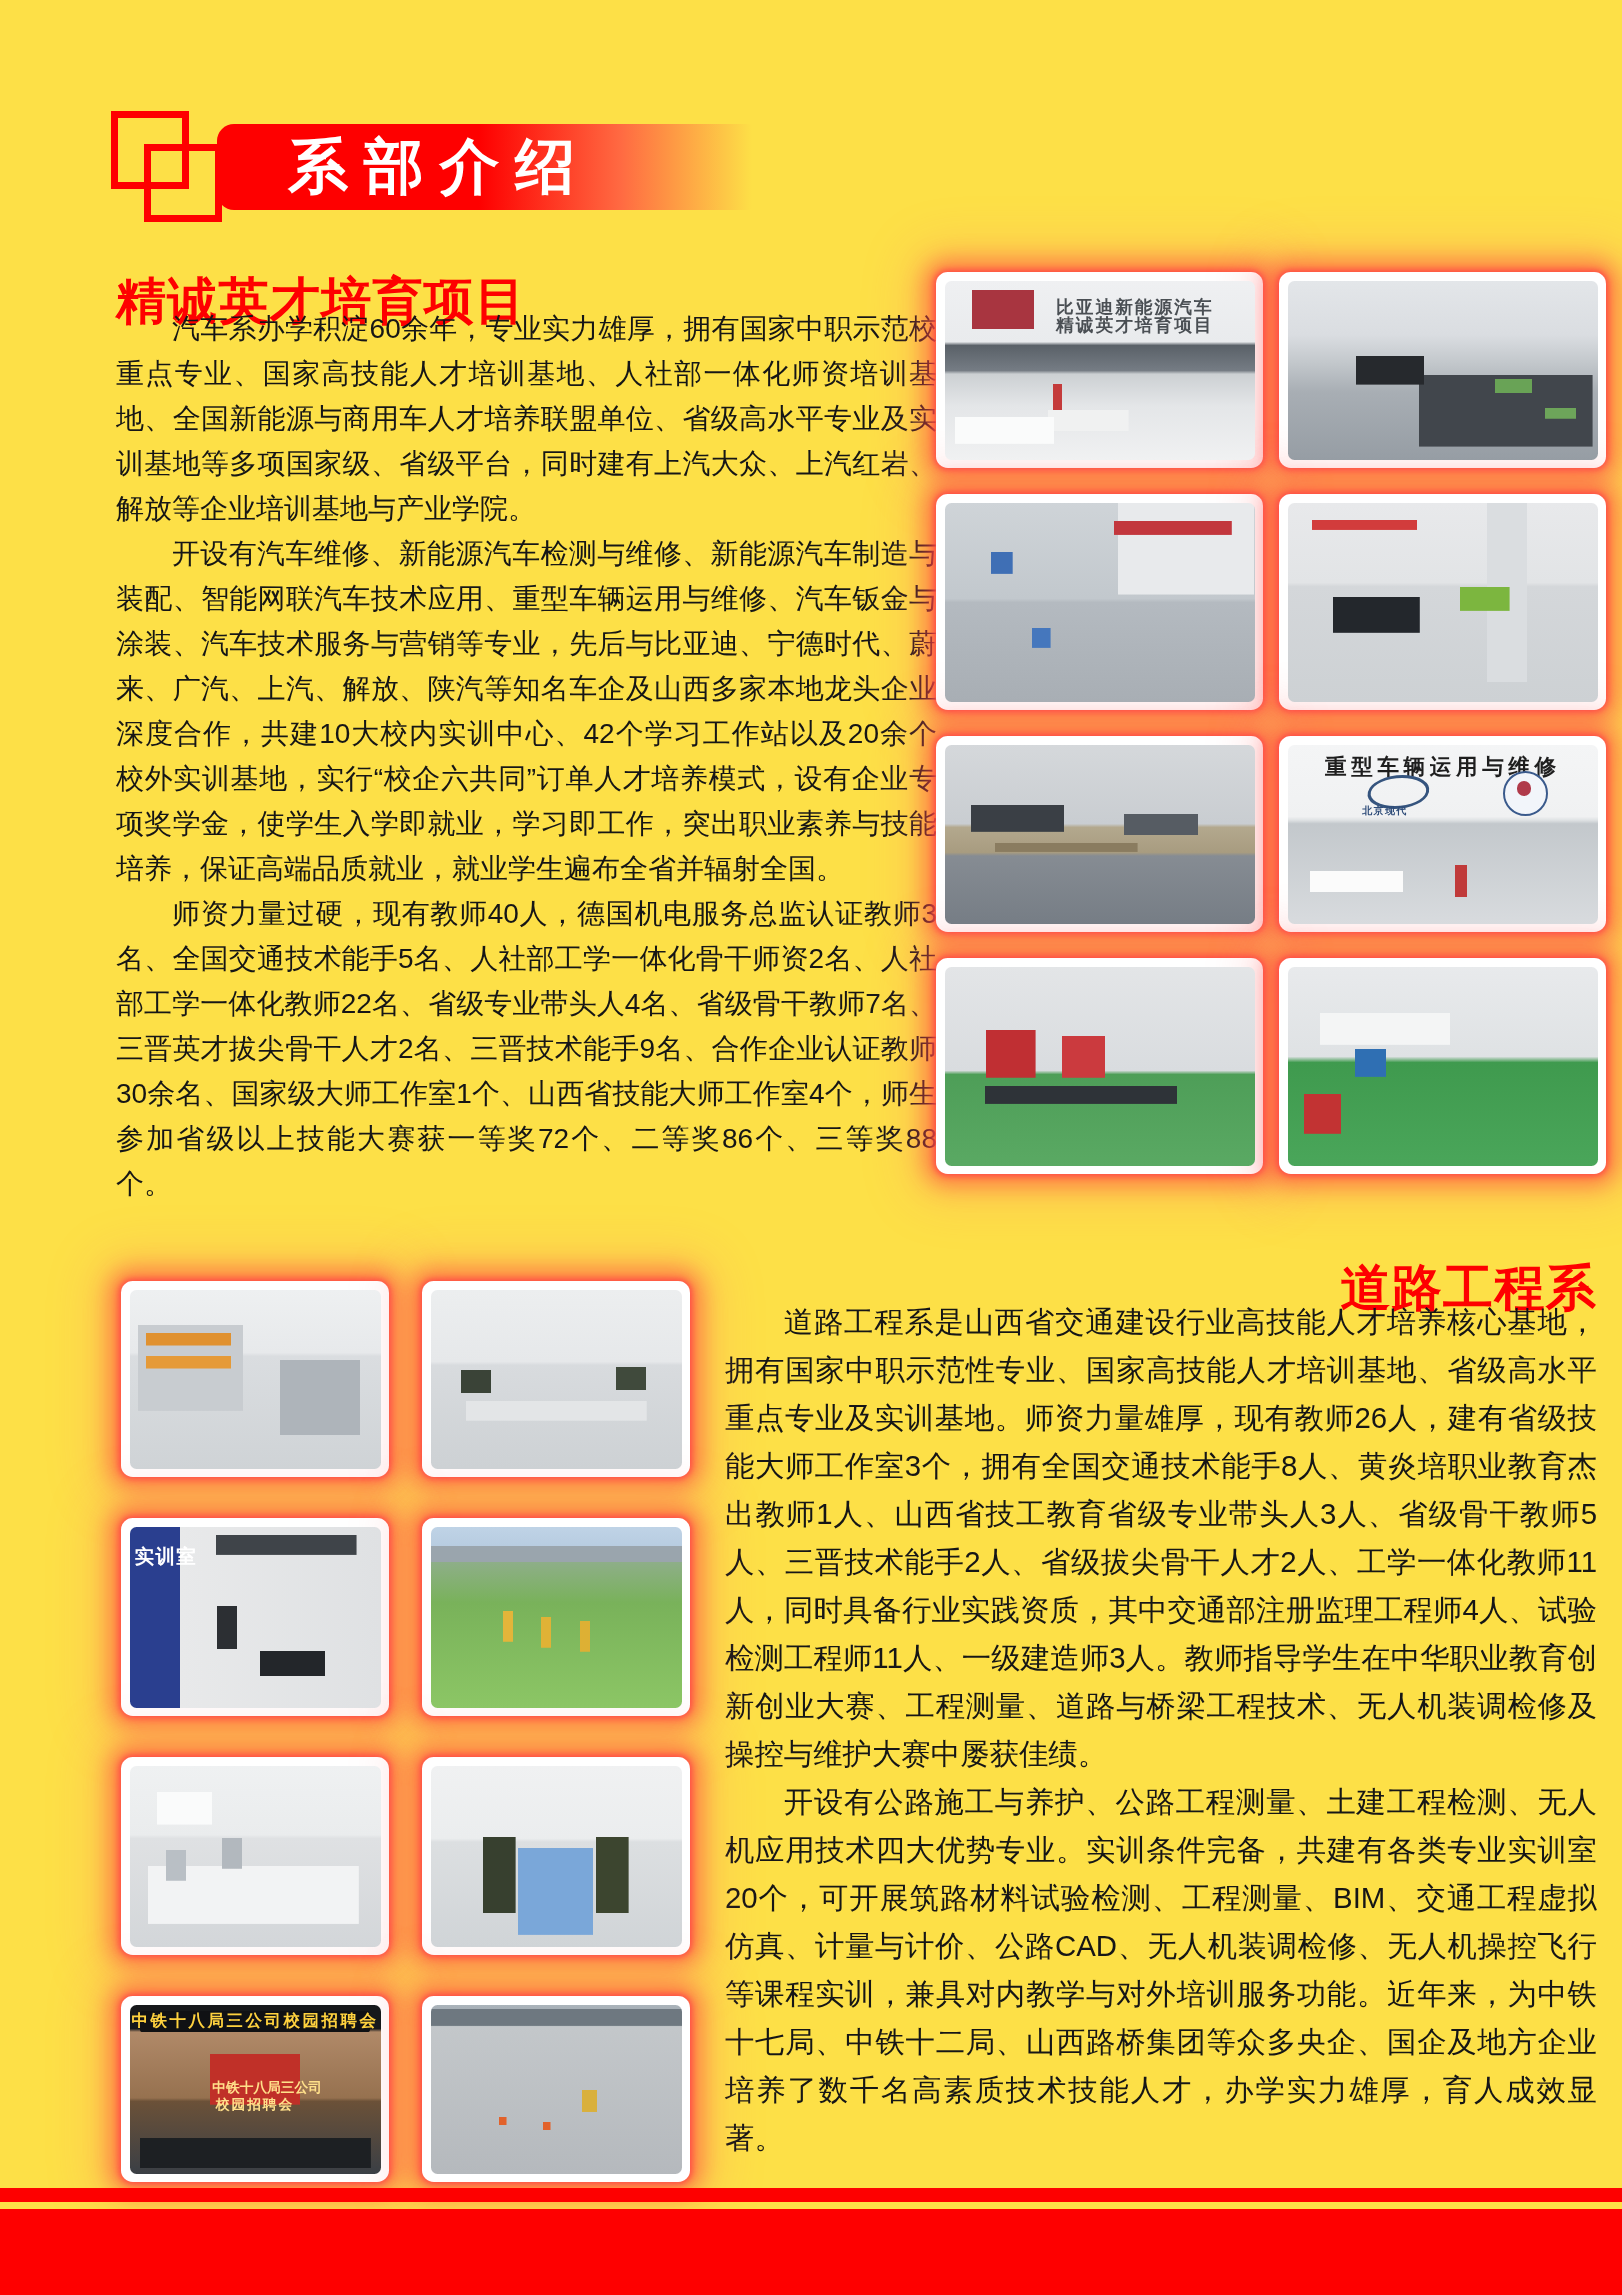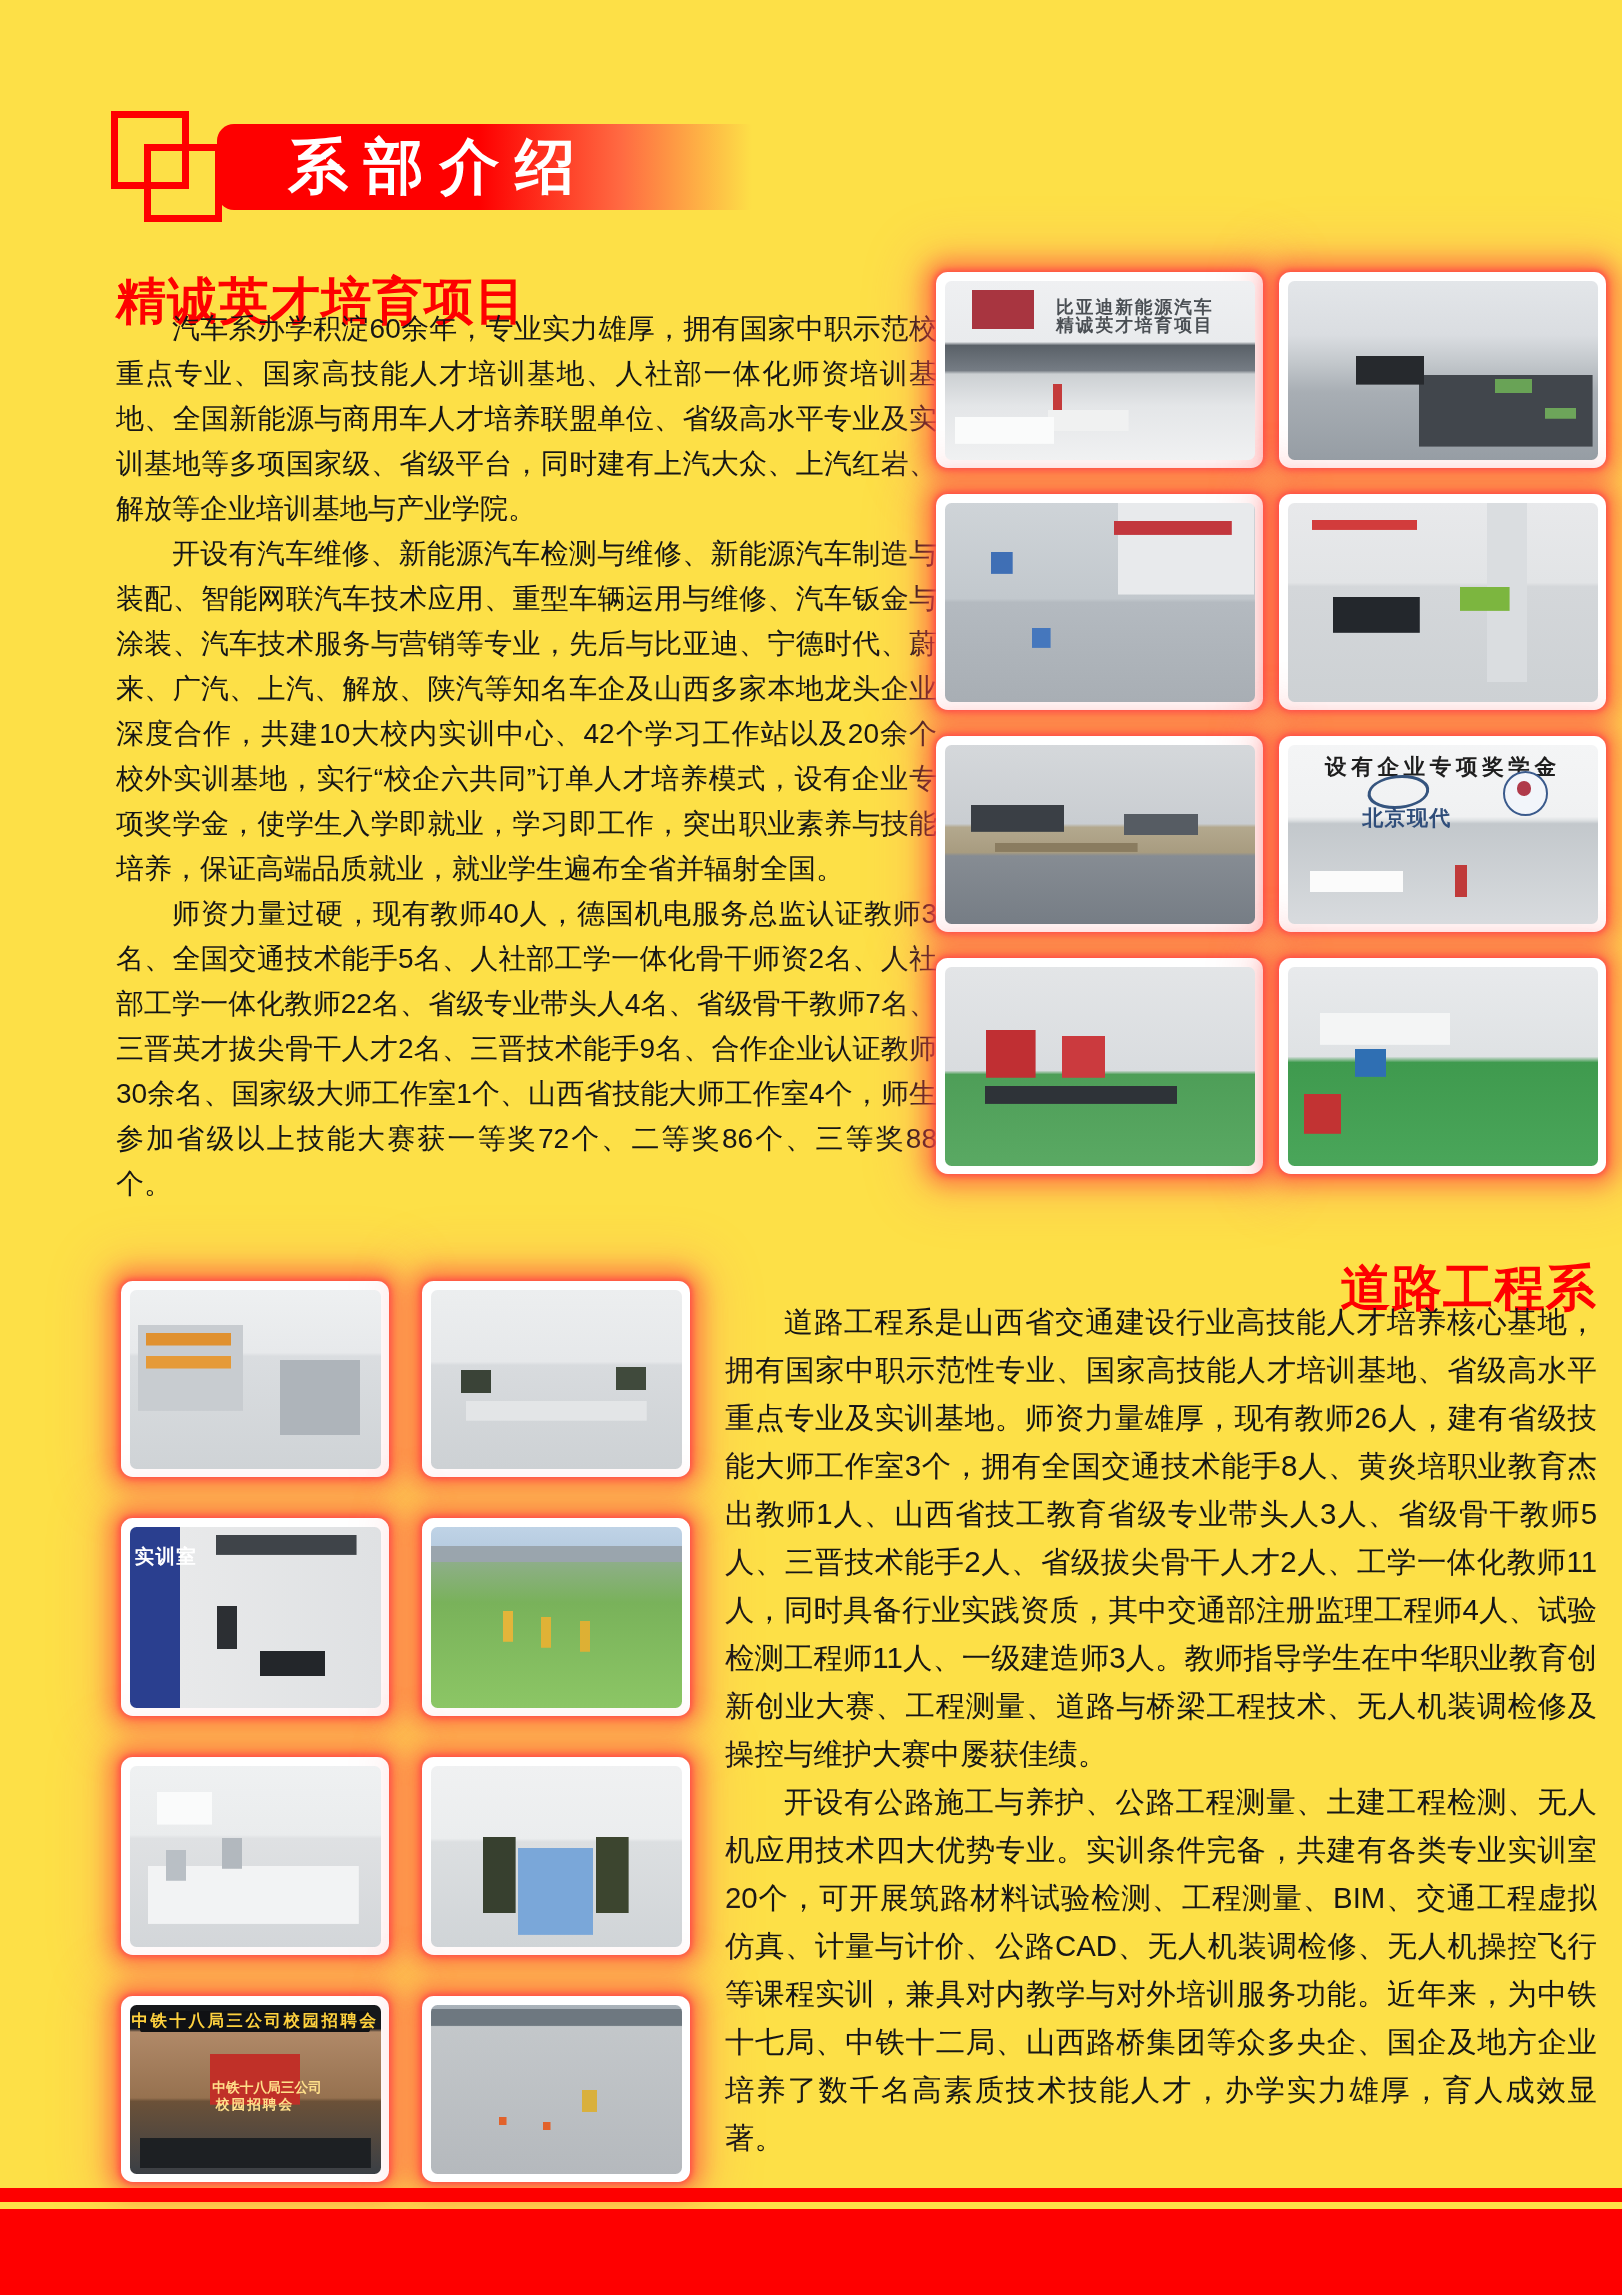--- a/index.html
+++ b/index.html
@@ -177,21 +177,21 @@
       linear-gradient(180deg,#aab3ba 0%,#9aa4ab 10%,#c3c7ca 13%,#b5b9bd 100%);
     background-size:100% 10%, 3% 5%, 3% 5%, 6% 13%, 100% 100%;
     background-position:0 3%, 28% 70%, 46% 73%, 64% 58%, 0 0; }
 
   
   .byd-cap { position:absolute; color:#4a4f54; font-weight:700; letter-spacing:2px; font-size:17.7px; white-space:nowrap; }
   .byd-cap1 { left:36%; top:8%; }
   .byd-cap2 { left:36%; top:18%; }
   .hy-sign-title { position:absolute; left:0; top:4%; width:100%; text-align:center; font-size:21.6px; font-weight:700; color:#1e1e1e; letter-spacing:4.6px; white-space:nowrap; }
   .hy-oval { position:absolute; left:26%; top:17%; width:55px; height:27.5px; border:3.3px solid #35547e; border-radius:50%; transform:skewX(-14deg); }
-  .hy-brand { position:absolute; left:24%; top:33%; font-size:21px; color:#2f4d7a; font-weight:700; letter-spacing:1.3px; }
+  .hy-brand { position:absolute; left:24%; top:33%; font-size:10px; color:#2f4d7a; font-weight:700; letter-spacing:1.3px; }
   .school-emblem { position:absolute; right:16%; top:15%; width:41px; height:41px; border:2.6px solid #3a5a8c; border-radius:50%; background:#f2f5fa; }
   .school-emblem::after { content:""; position:absolute; left:11.8px; top:7.9px; width:14.4px; height:14.4px; border-radius:50%; background:#b03a4a; }
   .lab-cap { position:absolute; left:2%; top:9%; font-size:19.6px; color:#ffffff; font-weight:700; letter-spacing:1.3px; }
   .led-strip { position:absolute; left:4%; top:4%; width:92%; height:12%; background:#101114; color:#ffd23e;
                font-size:16.4px; font-weight:700; display:flex; align-items:center; justify-content:center;
                letter-spacing:2.6px; border-radius:2.6px; white-space:nowrap; }
   .screen-line { position:absolute; left:33%; width:34%; text-align:center; color:#ffe08a; font-weight:700; white-space:nowrap; }
   .screen-l1 { top:44%; font-size:13.7px; }
   .screen-l2 { top:54%; font-size:13.7px; letter-spacing:2px; }
 
@@ -231,21 +231,21 @@
       <div class="photo ph-a3"></div>
     </figure>
     <figure class="frame" title="汽车技术服务与营销实训课堂">
       <div class="photo ph-a4"></div>
     </figure>
     <figure class="frame" title="整车举升维修实训车间">
       <div class="photo ph-a5"></div>
     </figure>
     <figure class="frame" title="校企合作人才培养基地（北京现代）">
       <div class="photo ph-a6">
-        <span class="hy-sign-title">设有企业专项奖学金</span>
+        <span class="hy-sign-title">重型车辆运用与维修</span>
         <span class="hy-oval"></span>
         <span class="hy-brand">北京现代</span>
         <span class="school-emblem"></span>
       </div>
     </figure>
     <figure class="frame" title="重型车辆运用与维修实训车间">
       <div class="photo ph-a7"></div>
     </figure>
     <figure class="frame" title="新能源汽车检测与维修实训车间">
       <div class="photo ph-a8"></div>

